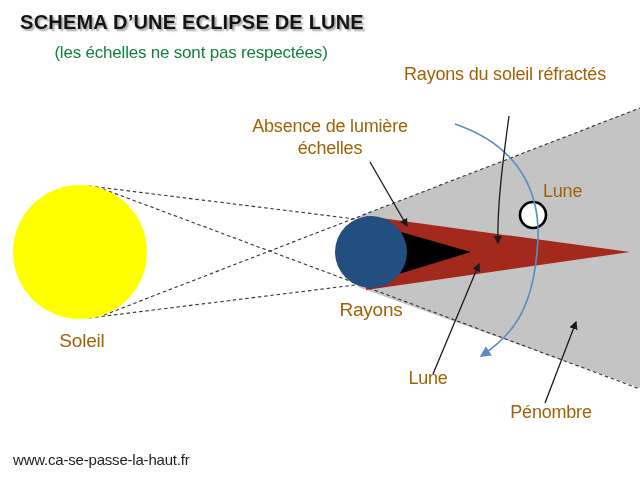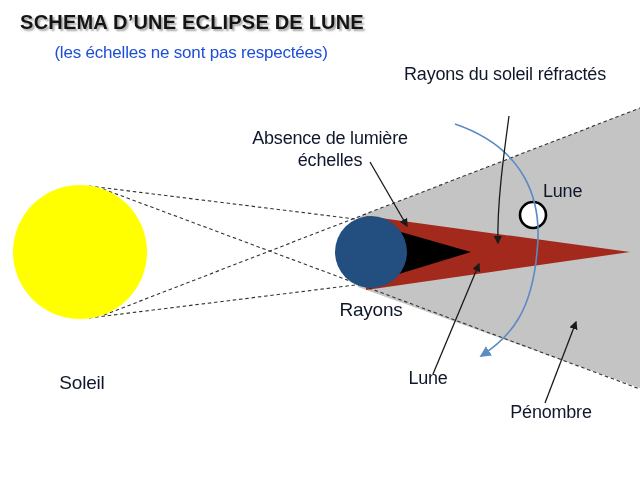--- a/index.html
+++ b/index.html
@@ -1,27 +1,27 @@
 <!DOCTYPE html>
 <html><head>
 <meta charset="utf-8">
 <style>
   html,body{margin:0;padding:0;background:#fff;}
   .stage{
     position:relative;width:640px;height:480px;background:#ffffff;
     font-family:"Liberation Sans", sans-serif;color:#1a1a1a;overflow:hidden;
   }
   .stage svg{position:absolute;left:0;top:0;}
-  .lbl{position:absolute;white-space:nowrap;letter-spacing:-0.2px;color:#0f172a;}
+  .lbl{position:absolute;white-space:nowrap;letter-spacing:-0.2px;color:#a16207;}
   .centered{transform:translateX(-50%);text-align:center;}
   .title{
     font-size:20px;font-weight:bold;letter-spacing:0.2px;color:#141414;
     text-shadow:2px 2px 2px rgba(0,0,0,0.35);
   }
-  .subtitle{font-size:17px;color:#1d4ed8;text-align:center;}
+  .subtitle{font-size:17px;color:#15803d;text-align:center;}
   .ann{font-size:18px;line-height:22px;}
   .ann-sm{font-size:18px;}
   .body-lbl{font-size:19px;}
   .footer{font-size:15px;color:#222;letter-spacing:-0.2px;}
 </style>
 </head>
 <body>
 
 <div class="stage">
 
@@ -65,28 +65,29 @@
   </svg>
 
   <div class="lbl centered title" style="left:192px;top:11px;">SCHEMA D’UNE ECLIPSE DE LUNE</div>
 
   <div class="lbl centered subtitle" style="left:191px;top:43px;">(les échelles ne sont pas respectées)</div>
 
   <div class="lbl centered ann" style="left:505px;top:63px;">
     <div>Rayons du soleil réfractés</div>
   </div>
 
-  <div class="lbl centered ann" style="left:330px;top:115px;margin-top:12px;">
+  <div class="lbl centered ann" style="left:330px;top:115px;">
     <div>Absence de lumière</div>
     <div>échelles</div>
   </div>
 
   <div class="lbl ann-sm" style="left:543px;top:181px;">Lune</div>
 
   <div class="lbl centered body-lbl" style="left:371px;top:299px;">Rayons</div>
 
-  <div class="lbl centered body-lbl" style="left:82px;top:330px;margin-top:42px;">Soleil</div>
+  <div class="lbl centered body-lbl" style="left:82px;top:330px;">Soleil</div>
 
   <div class="lbl centered ann-sm" style="left:428px;top:368px;">Lune</div>
 
   <div class="lbl centered ann-sm" style="left:551px;top:402px;">Pénombre</div>
 
+  <div class="lbl footer" style="left:13px;top:451px;">www.ca-se-passe-la-haut.fr</div>
 </div>
 
 </body></html>

